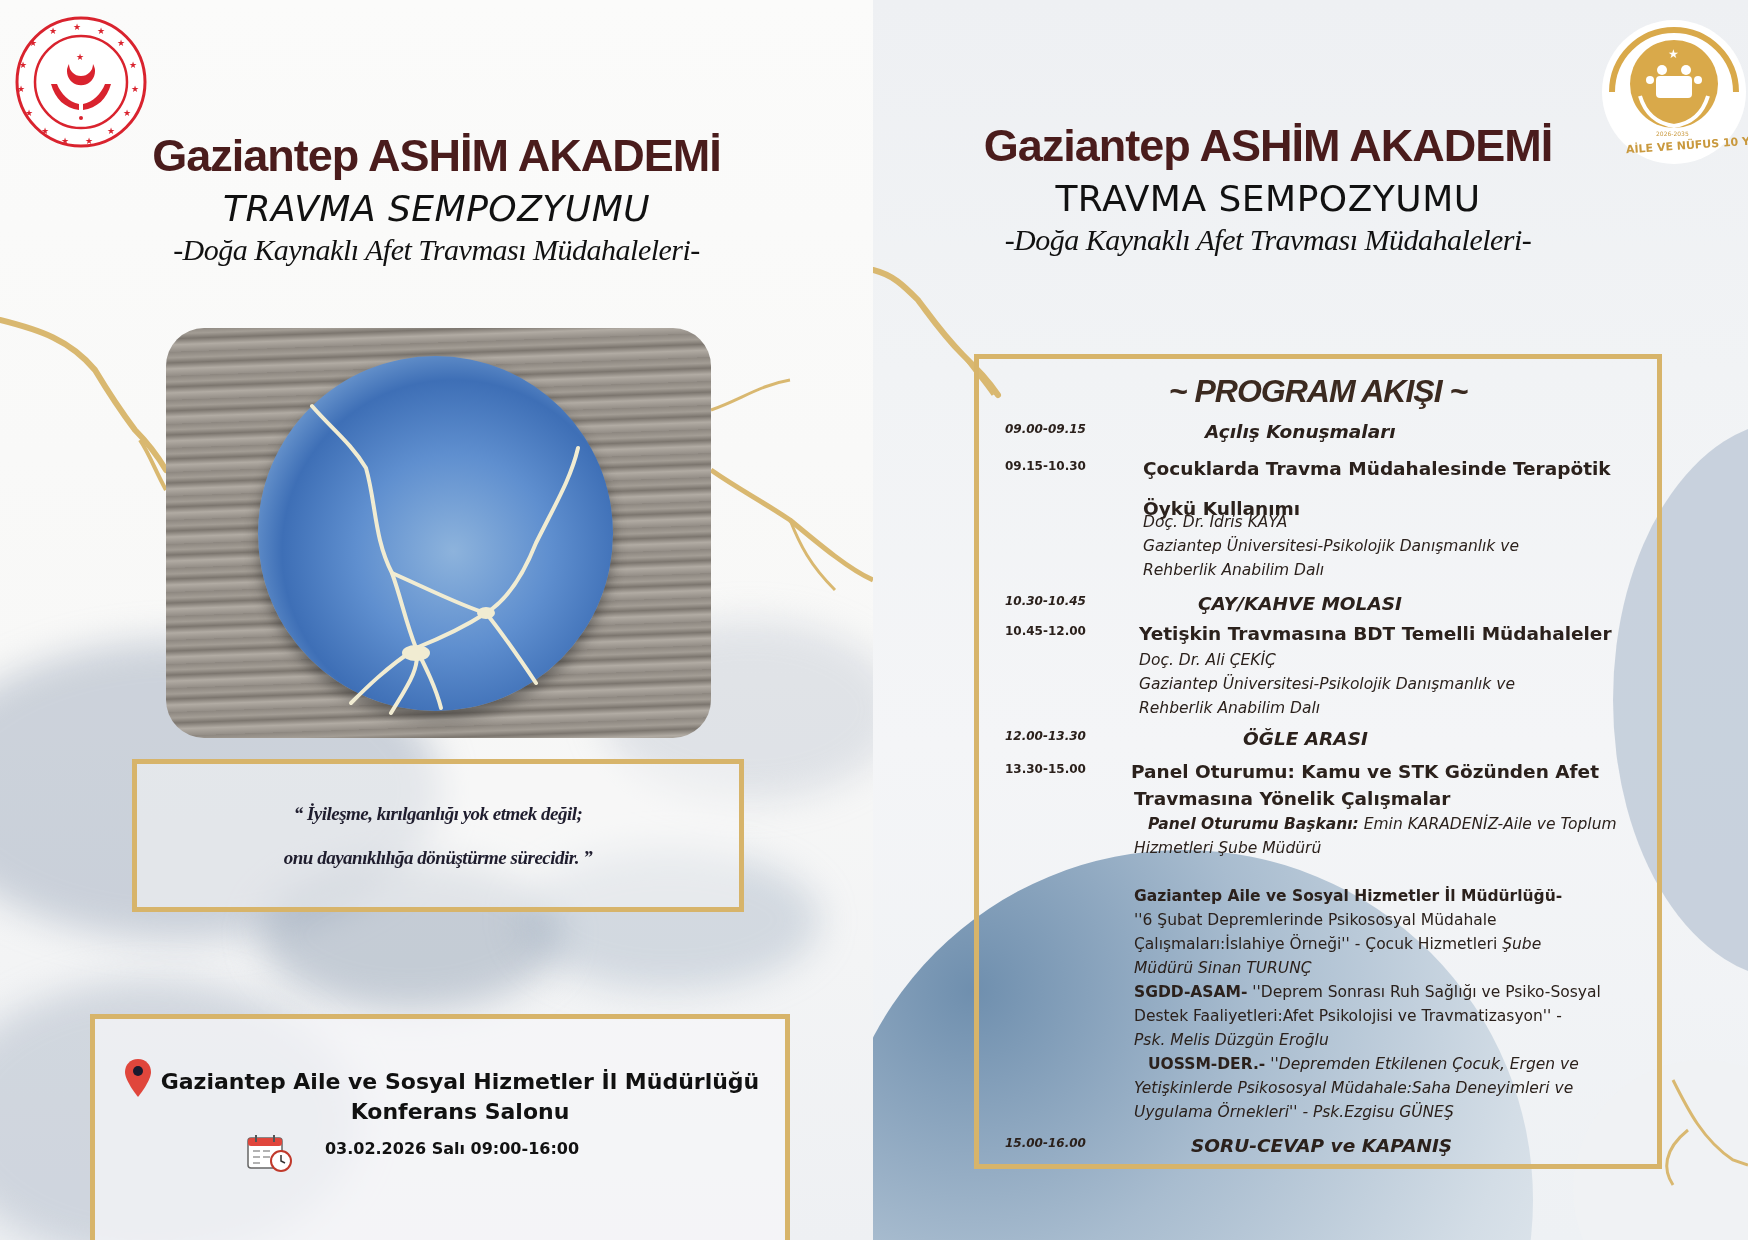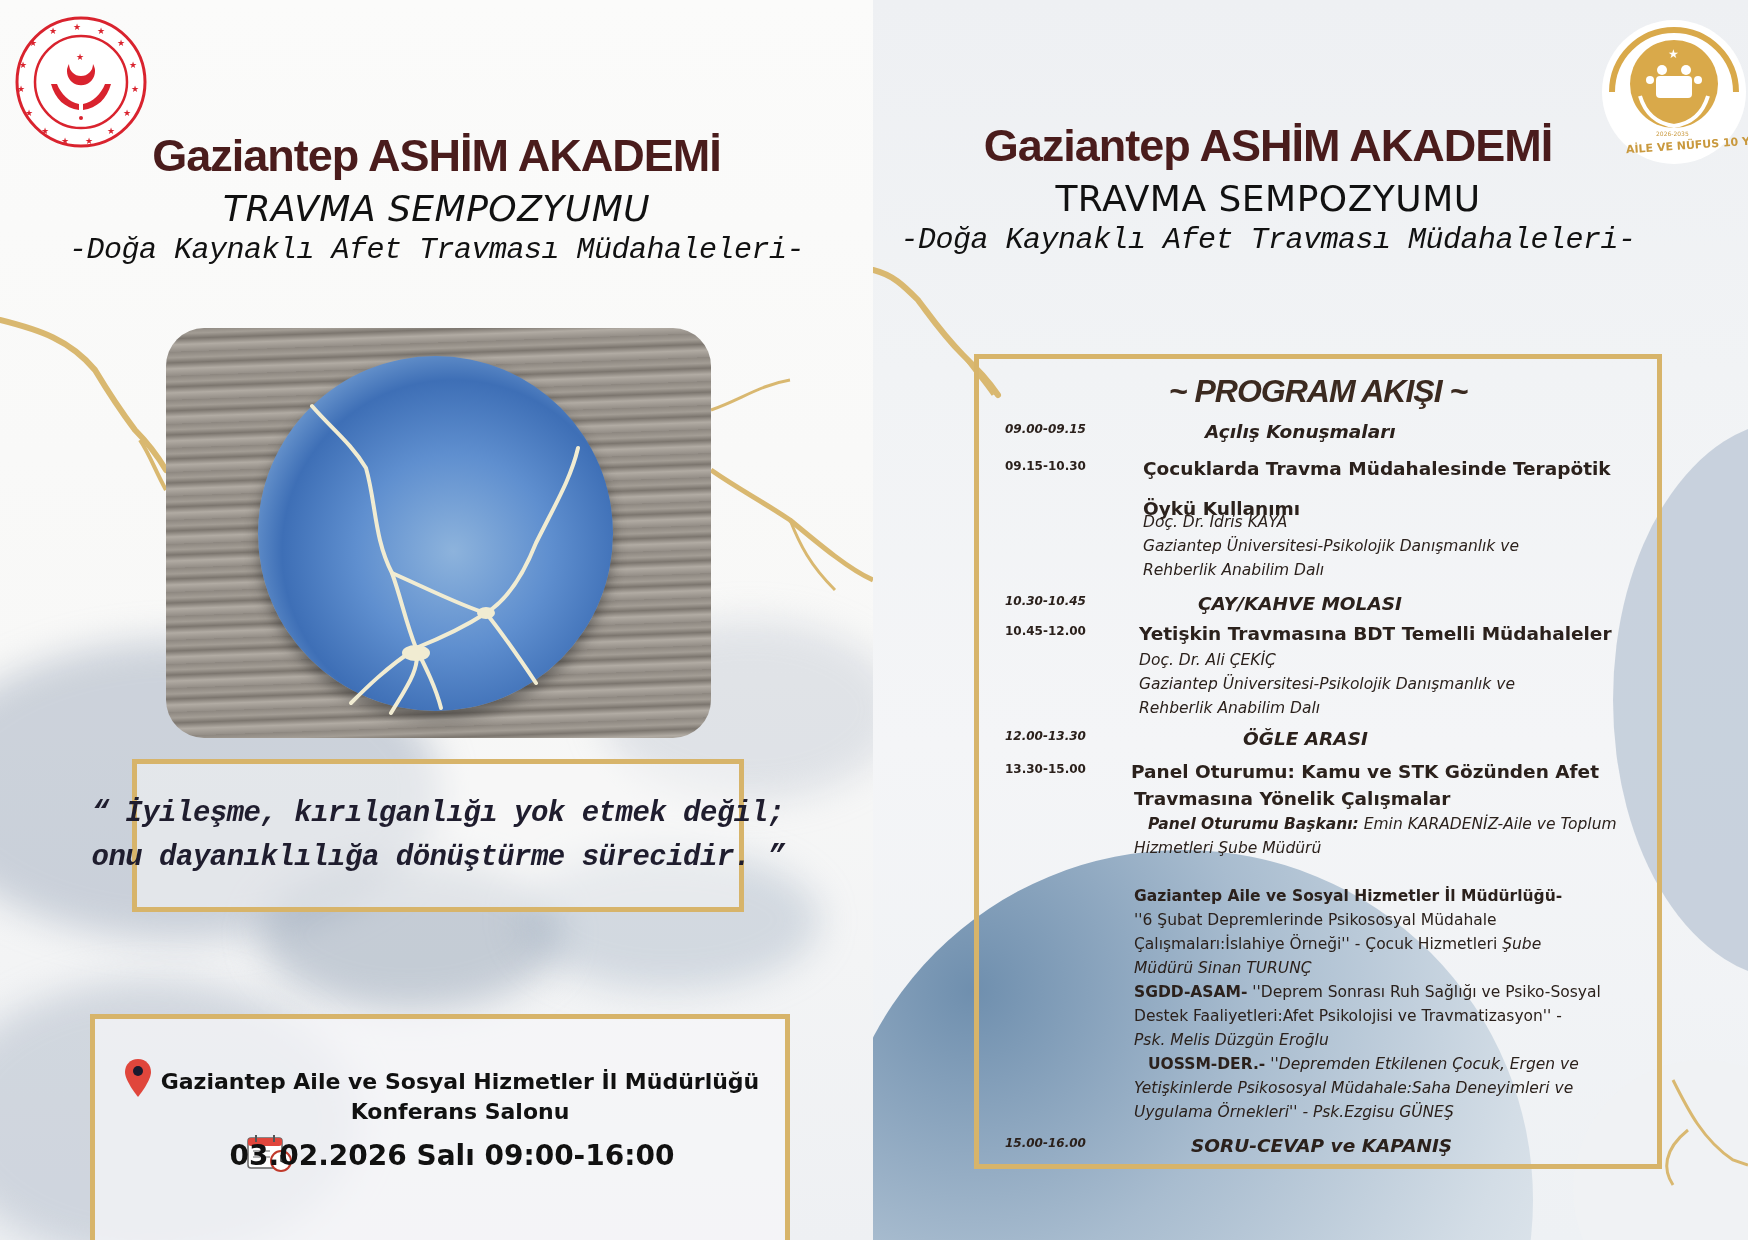--- a/index.html
+++ b/index.html
@@ -15,32 +15,32 @@
   .wash { border-radius: 50%; filter: blur(18px); }
 
   
   .logo-left { position: absolute; left: 13px; top: 14px; width: 136px; height: 136px; }
 
   
   .title-block { position: absolute; text-align: center; }
   .title-main { font-family: "Liberation Sans", sans-serif; font-weight: 700; font-size: 45px; color: #4a1c1c; letter-spacing: -1px; white-space: nowrap; }
   .title-sub { font-family: "DejaVu Sans", sans-serif; font-weight: 400; font-size: 36px; color: #111; margin-top: 6px; white-space: nowrap; letter-spacing: 0.5px; }
   .title-sub.italic { font-style: italic; }
-  .title-tag { font-family: Liberation Mono, monospace; font-style: italic; font-size: 30px; color: #111; margin-top: 4px; white-space: nowrap; letter-spacing: -0.5px; }
+  .title-tag { font-family: Liberation Serif, serif; font-style: italic; font-size: 30px; color: #111; margin-top: 4px; white-space: nowrap; letter-spacing: -0.5px; }
 
   
   .photo { position: absolute; left: 166px; top: 328px; width: 545px; height: 410px; border-radius: 38px; overflow: hidden;
     background: repeating-linear-gradient(178deg, #8d8780 0px, #a39d95 6px, #7c766f 11px, #b1aba3 17px, #948e87 24px); }
   .plate { position: absolute; left: 92px; top: 28px; width: 355px; height: 355px; border-radius: 50%;
     background: radial-gradient(circle at 55% 55%, #8db3dc 0%, #5f8fcf 35%, #3e6fb6 62%, #7aa4d6 80%, #a9c4e2 100%);
     box-shadow: 0 8px 14px rgba(30,30,30,0.45); }
 
   
   .quote-box { position: absolute; left: 132px; top: 759px; width: 612px; height: 153px; border: 5px solid #d7b46a; background: rgba(248,248,248,0.55); display: flex; flex-direction: column; justify-content: center; align-items: center; }
-  .quote-line { font-family: Liberation Mono, monospace; font-style: italic; font-weight: 700; font-size: 29px; color: #1f1d2e; line-height: 44px; letter-spacing: -0.5px; white-space: nowrap; }
+  .quote-line { font-family: Liberation Serif, serif; font-style: italic; font-weight: 700; font-size: 19px; color: #1f1d2e; line-height: 44px; letter-spacing: -0.5px; white-space: nowrap; }
 
   
   .venue-box { position: absolute; left: 90px; top: 1014px; width: 700px; height: 240px; border: 5px solid #d7b46a; background: rgba(245,246,248,0.75); }
   .venue-row { position: absolute; left: 0; width: 100%; text-align: center; font-family: "DejaVu Sans", sans-serif; font-weight: 700; font-size: 22px; color: #111; white-space: nowrap; }
   .pin-icon { position: absolute; left: 30px; top: 40px; width: 26px; height: 38px; }
   .cal-icon { position: absolute; left: 152px; top: 114px; width: 46px; height: 40px; }
 
   
   .program-box { position: absolute; left: 974px; top: 354px; width: 688px; height: 815px; border: 5px solid #d7b46a; }
   .program-title { position: absolute; left: 0; top: 14px; width: 100%; text-align: center; font-family: "Liberation Sans", sans-serif; font-style: italic; font-weight: 700; font-size: 32px; color: #3b2a20; letter-spacing: -1px; }
@@ -143,21 +143,21 @@
       <g stroke="#999" stroke-width="1.5">
         <line x1="6" y1="18" x2="13" y2="18"></line>
           <line x1="16" y1="18" x2="23" y2="18"></line>
         <line x1="6" y1="24" x2="13" y2="24"></line>
           <line x1="16" y1="24" x2="23" y2="24"></line>
         <line x1="6" y1="30" x2="13" y2="30"></line>
       </g>
       <circle cx="34" cy="28" r="10" fill="#fff" stroke="#c0392b" stroke-width="2"></circle>
       <path d="M34 22 L34 28 L38 30" stroke="#333" stroke-width="1.5" fill="none"></path>
     </svg>
-    <div class="venue-row" style="top:120px; font-size:28px; padding-left:24px;">03.02.2026 Salı 09:00-16:00</div>
+    <div class="venue-row" style="top:120px; font-size:16px; padding-left:24px;">03.02.2026 Salı 09:00-16:00</div>
   </div>
 </div>
 
 <div class="poster poster-right" style="left:873px;">
 
   <div class="deco" style="left:-40px; top:850px; width:700px; height:700px; border-radius:50%; background:radial-gradient(circle at 20% 20%, #6f8fae 0%, #a8bccf 35%, #d3dde6 70%, rgba(230,235,240,0) 100%);"></div>
   <div class="deco" style="left:740px; top:420px; width:360px; height:560px; border-radius:50%; background:rgba(185,198,212,0.75);"></div>
   <div class="deco" style="left:700px; top:1060px; width:260px; height:260px; border-radius:50%; background:rgba(240,242,244,0.9);"></div>
 
   <svg class="deco" style="left:0; top:0;" width="875" height="1240" viewBox="0 0 875 1240">

